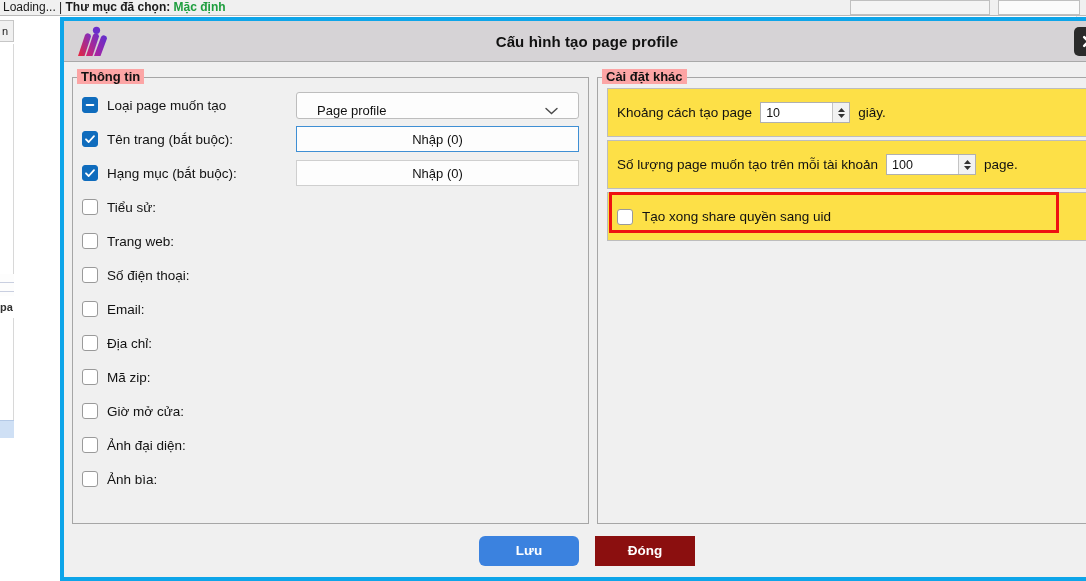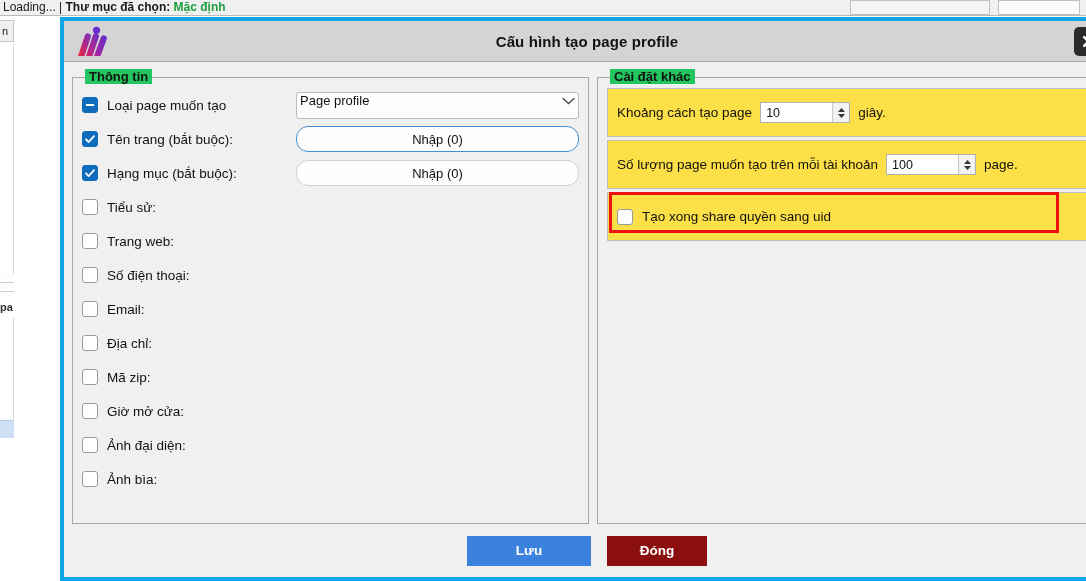--- a/index.html
+++ b/index.html
@@ -120,22 +120,22 @@
 
   
   .groupbox {
     position: relative;
     border: 1px solid #a6a6a6;
     margin-top: 7px;
     padding: 10px 9px 9px 9px;
   }
   .groupbox > .gb-title {
     position: absolute;
-    top: -9px; left: 12px;
-    background: #22c55e;
+    top: -9px; left: 4px;
+    background: #fca5a5;
     padding: 0 4px;
     font-size: 13px; font-weight: bold; color: #111;
     white-space: nowrap;
   }
   #left-group { width: 517px; flex: 0 0 517px; }
   #right-group { flex: 1; }
 
   
   .row {
     display: flex; align-items: center;
@@ -160,33 +160,33 @@
     white-space: nowrap;
   }
 
   .ctrl { margin-left: auto; }
 
   .combo {
     width: 283px; height: 27px;
     background: #fdfdfd;
     border: 1px solid #bdbdbd;
     border-radius: 3px;
-    display: flex; align-items: flex-start;
-    padding: 0 3px;
+    display: flex; align-items: flex-end;
+    padding: 0 20px;
     font-size: 13px; color: #111;
     cursor: pointer;
   }
   .combo .val { flex: 1; white-space: nowrap; overflow: hidden; }
   .combo .chev { color: #4a4a4a; }
 
   .inputbtn {
     width: 283px; height: 26px;
     background: #fdfdfd;
     border: 1px solid #cfcfcf;
-    border-radius: 12px;
+    border-radius: 0;
     font-size: 13px; color: #111;
     display: flex; align-items: center; justify-content: center;
     cursor: pointer;
   }
   .inputbtn.focused { border: 1px solid #3f8fd4; }
 
   
   .setting-row {
     display: flex; align-items: center;
     height: 49px;
@@ -237,21 +237,21 @@
     gap: 16px;
   }
   .btn {
     height: 30px;
     font-size: 13.5px; font-weight: bold;
     color: #ffffff;
     display: flex; align-items: center; justify-content: center;
     cursor: pointer;
     border: none;
   }
-  .btn.save { width: 124px; background: #3b82df; }
+  .btn.save { width: 100px; background: #3b82df; border-radius: 6px; }
   .btn.close { width: 100px; background: #8b0f0f; }
 </style>
 </head>
 <body>
 
 <div id="bg">
   <div class="bg-topbar">
     <span class="plain">Loading...</span>
     <span class="plain">|</span>
     <span>Thư mục đã chọn:</span>

